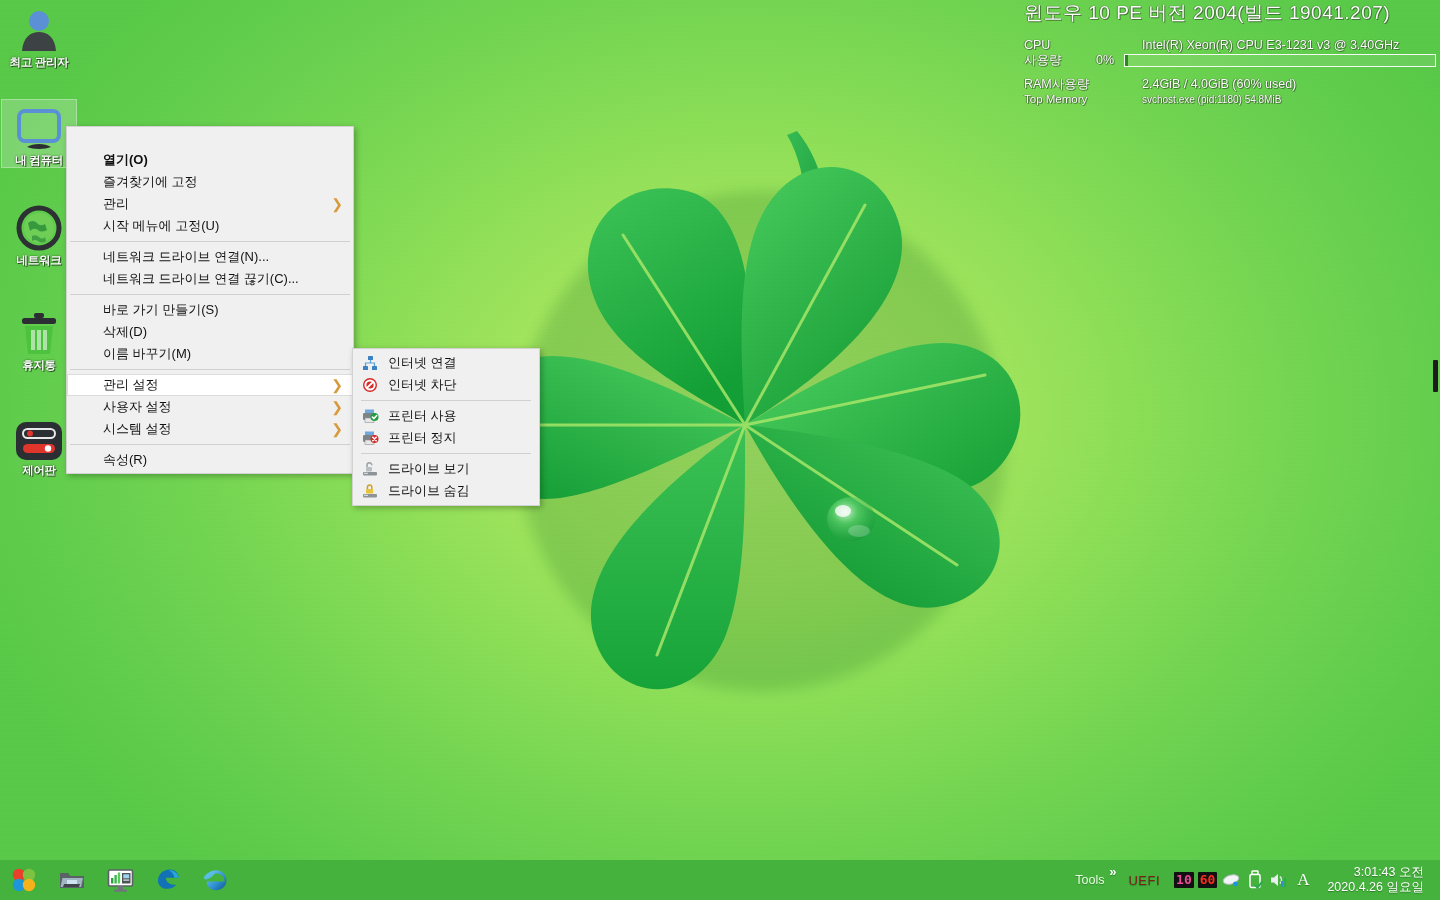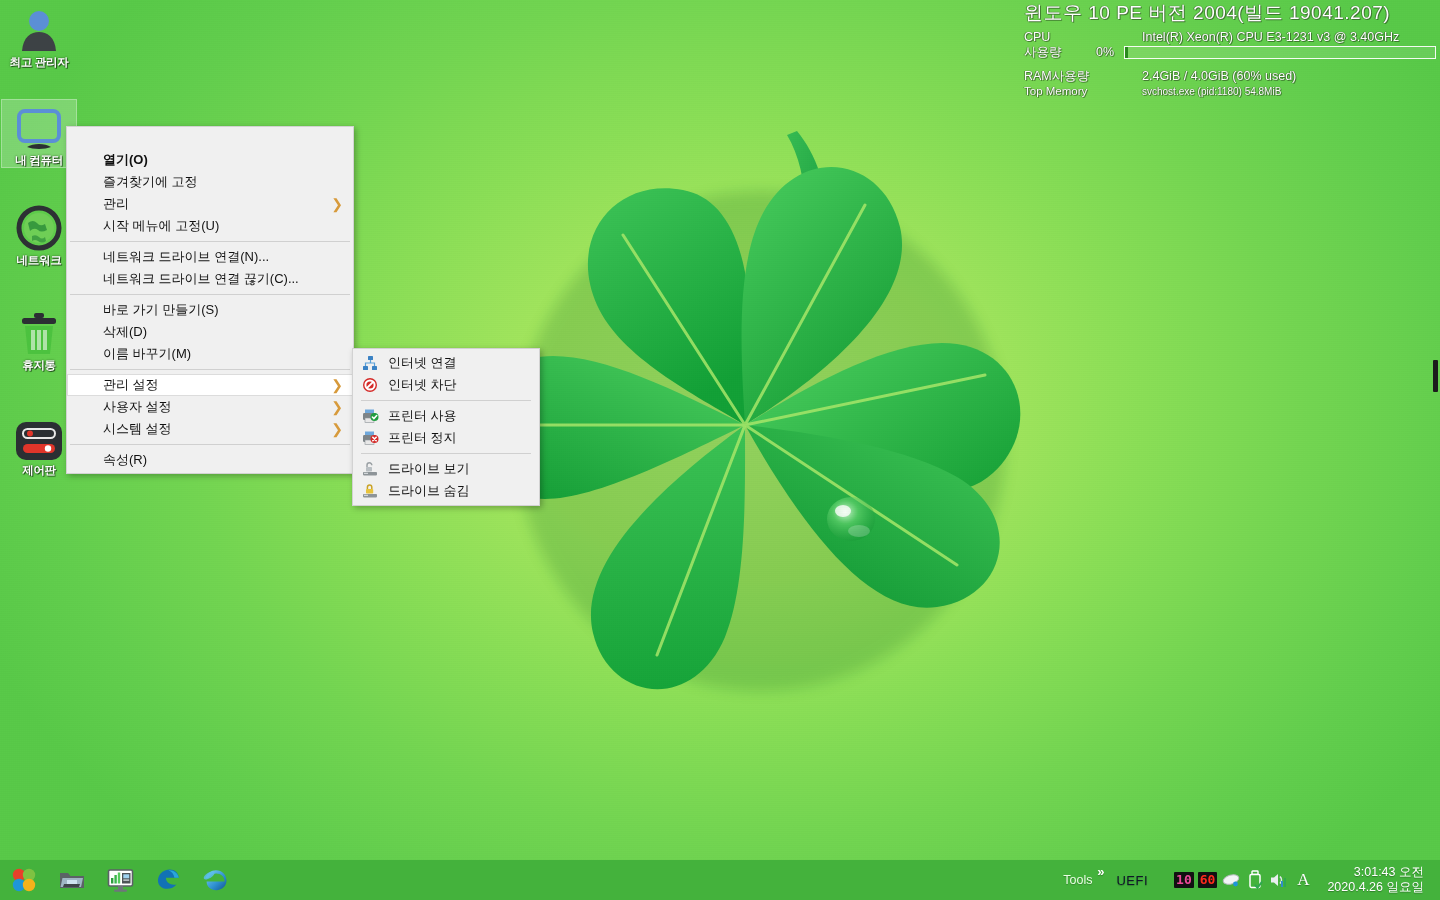--- a/index.html
+++ b/index.html
@@ -35,21 +35,21 @@
   }
 
   
   #sysinfo {
     position: absolute; right: 0px; top: 0px; width: 420px;
     color: #ffffff;
     text-shadow: 0 0 1px rgba(40,70,30,.95), 1px 1px 0 rgba(40,70,30,.55), -1px 0 0 rgba(40,70,30,.35);
     user-select: none;
   }
   #sysinfo .os-line {
-    font-size: 19px; letter-spacing: .5px; padding-left: 4px; margin-bottom: 4px;
+    font-size: 19px; letter-spacing: .5px; padding-left: 4px; margin-bottom: 12px;
     white-space: nowrap;
   }
   #sysinfo .row { display: flex; align-items: baseline; font-size: 12.5px; line-height: 15px; padding-left: 4px; gap: 46px; }
   #sysinfo .row .lab { width: 72px; flex: 0 0 72px; white-space: nowrap; }
   #sysinfo .row .val { white-space: nowrap; }
   #cpu-bar-row { display: flex; align-items: center; font-size: 12.5px; line-height: 15px; padding-left: 4px; }
   #cpu-bar-row .lab { width: 72px; flex: 0 0 72px; }
   #cpu-pct { width: 28px; flex: 0 0 28px; }
   #cpu-bar-track {
     position: relative; height: 13px; flex: 1 1 auto; margin-right: 4px;
@@ -111,21 +111,21 @@
   #tb-spacer { flex: 1 1 auto; }
   #tb-tray { display: flex; align-items: center; height: 40px; padding-right: 6px; color: #fff; }
   #tray-tools {
     position: relative; font-size: 12.5px; color: #eaffe4; padding: 0 6px 0 4px;
     text-shadow: 0 1px 1px rgba(0,0,0,.25);
     margin-left: 12px;
   }
   #tray-tools .chev {
     position: absolute; right: -6px; top: -9px; font-size: 13px; font-weight: 700; color: #ffffff;
   }
-  #tray-uefi { font-size: 13px; color: #0f172a; margin: 0 24px 0 18px; letter-spacing: .5px;
+  #tray-uefi { font-size: 13px; color: #7f1d1d; margin: 0 12px 0 18px; letter-spacing: .5px;
     text-shadow: 0 1px 1px rgba(0,0,0,.25); }
   .lcd {
     font-family: "DejaVu Sans Mono", "Liberation Mono", monospace;
     background: #111; padding: 1px 2px; font-size: 13px; font-weight: 700;
     line-height: 14px; letter-spacing: 0px; margin: 0 2px; border-radius: 1px;
   }
   .lcd.cyan { color: #ec4899; }
   .lcd.red  { color: #ff2a1d; }
   .tray-ico { width: 24px; height: 28px; display: flex; align-items: center; justify-content: center; }
   .tray-ico svg { display: block; }

